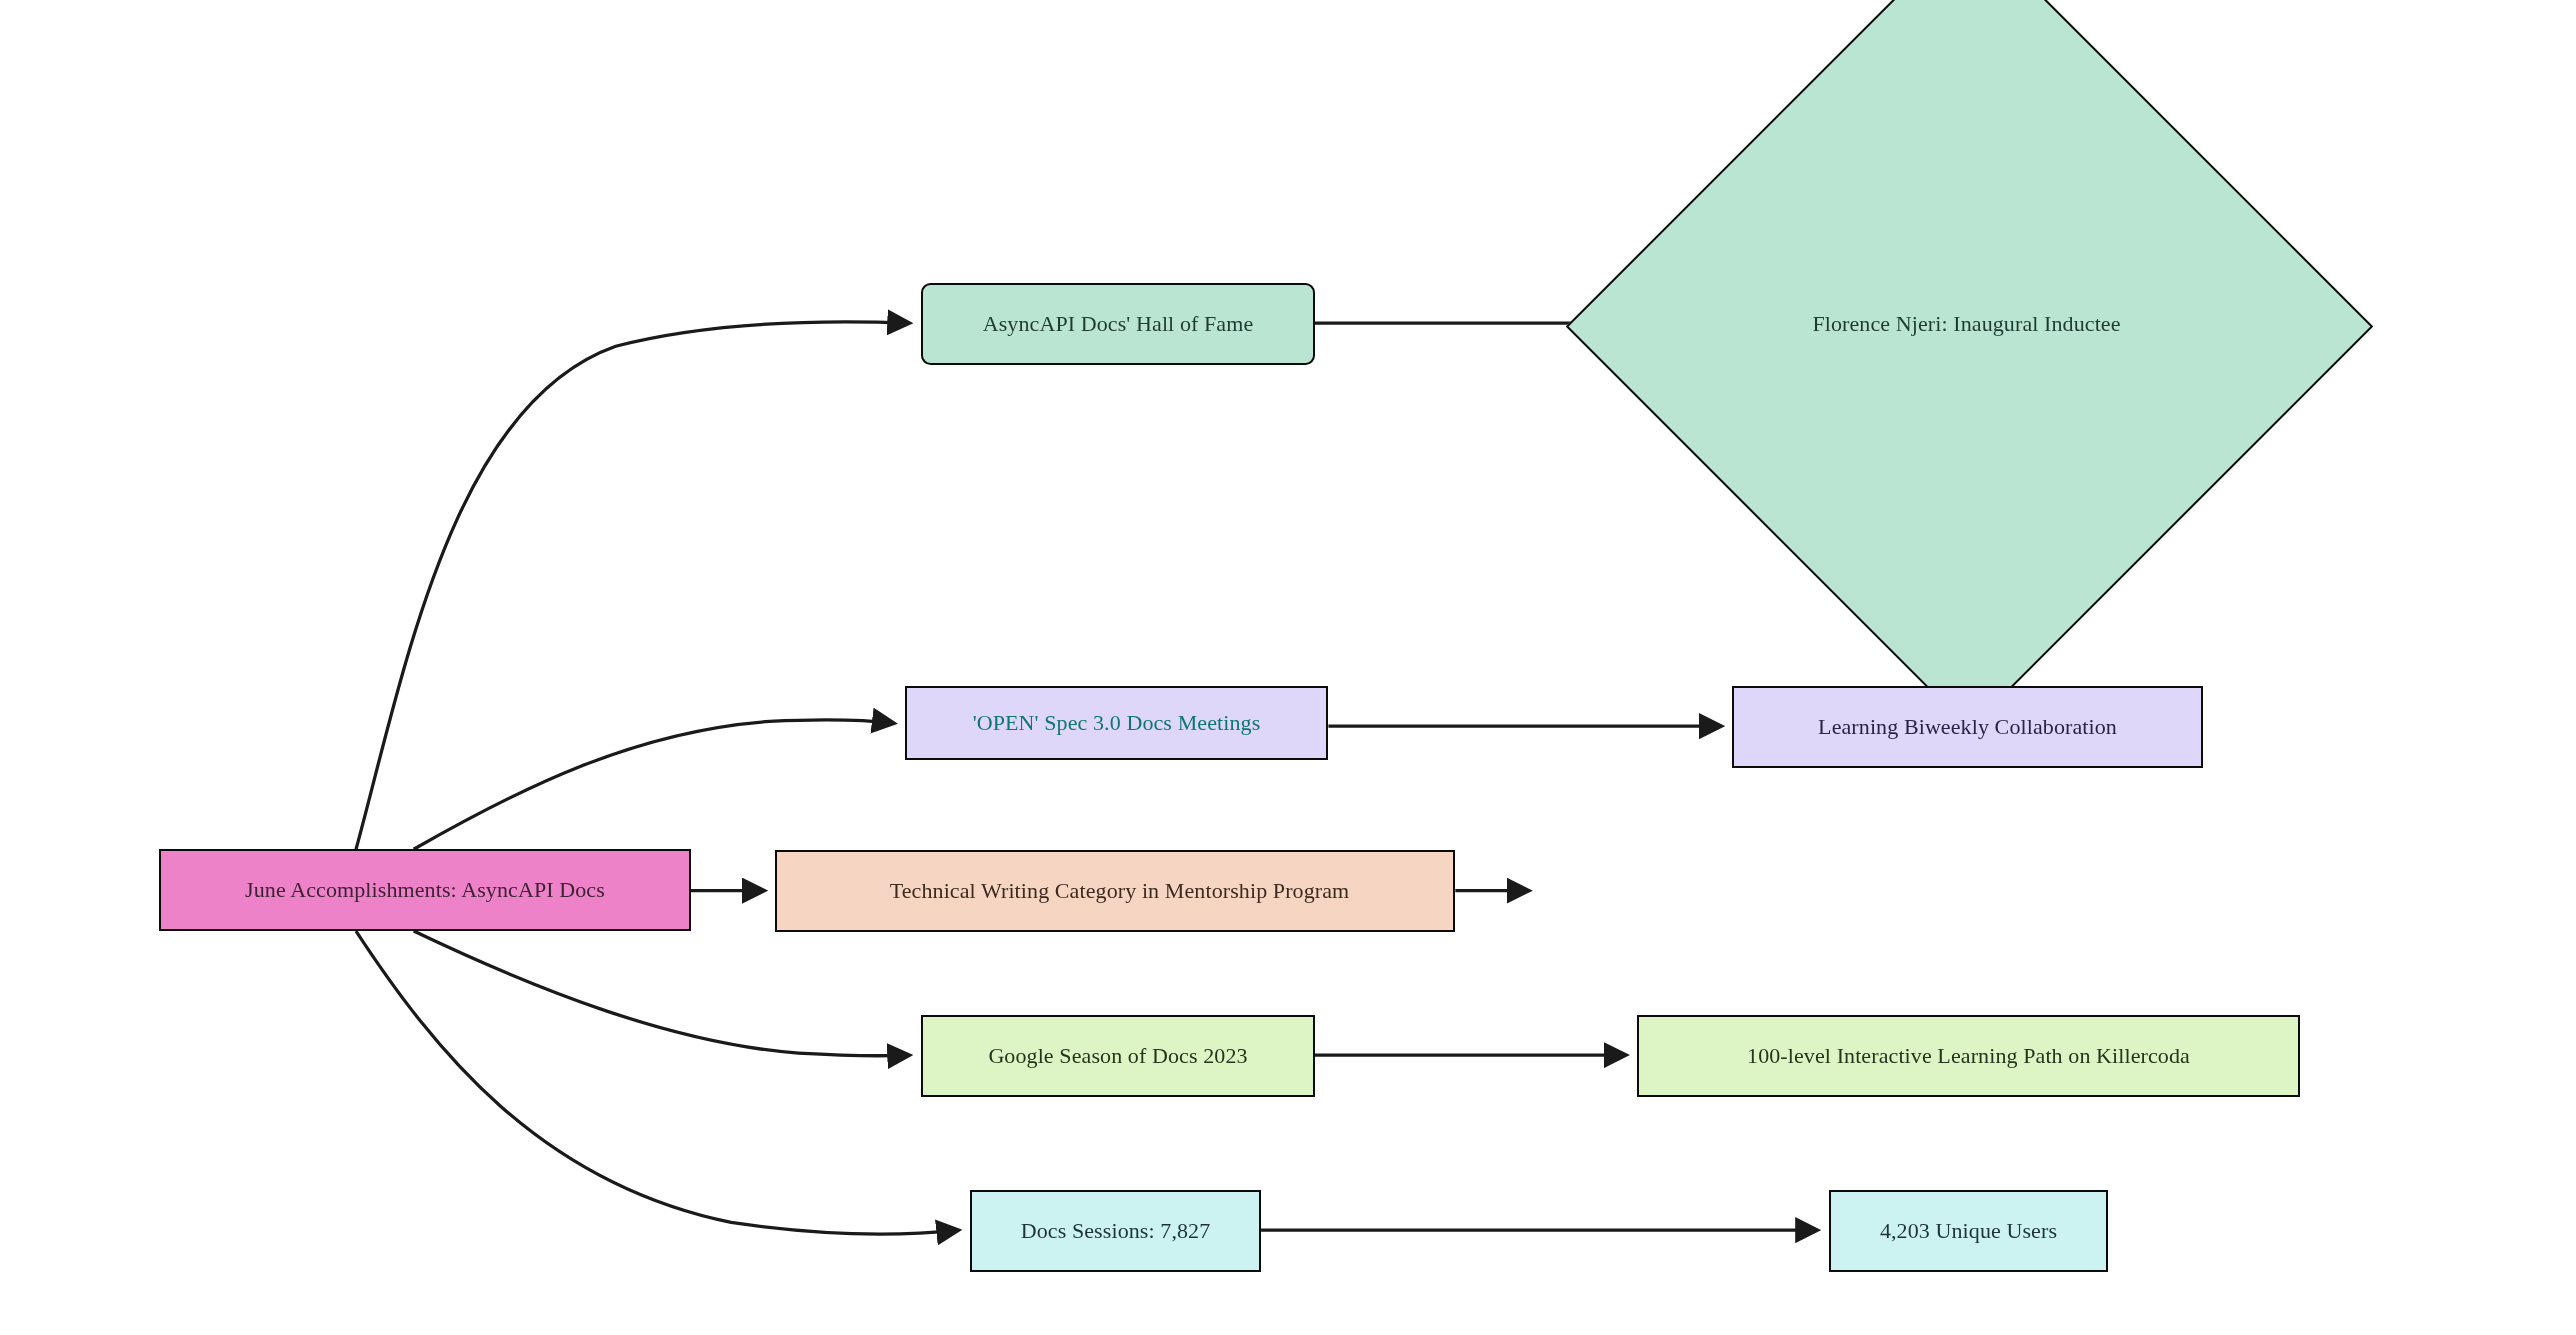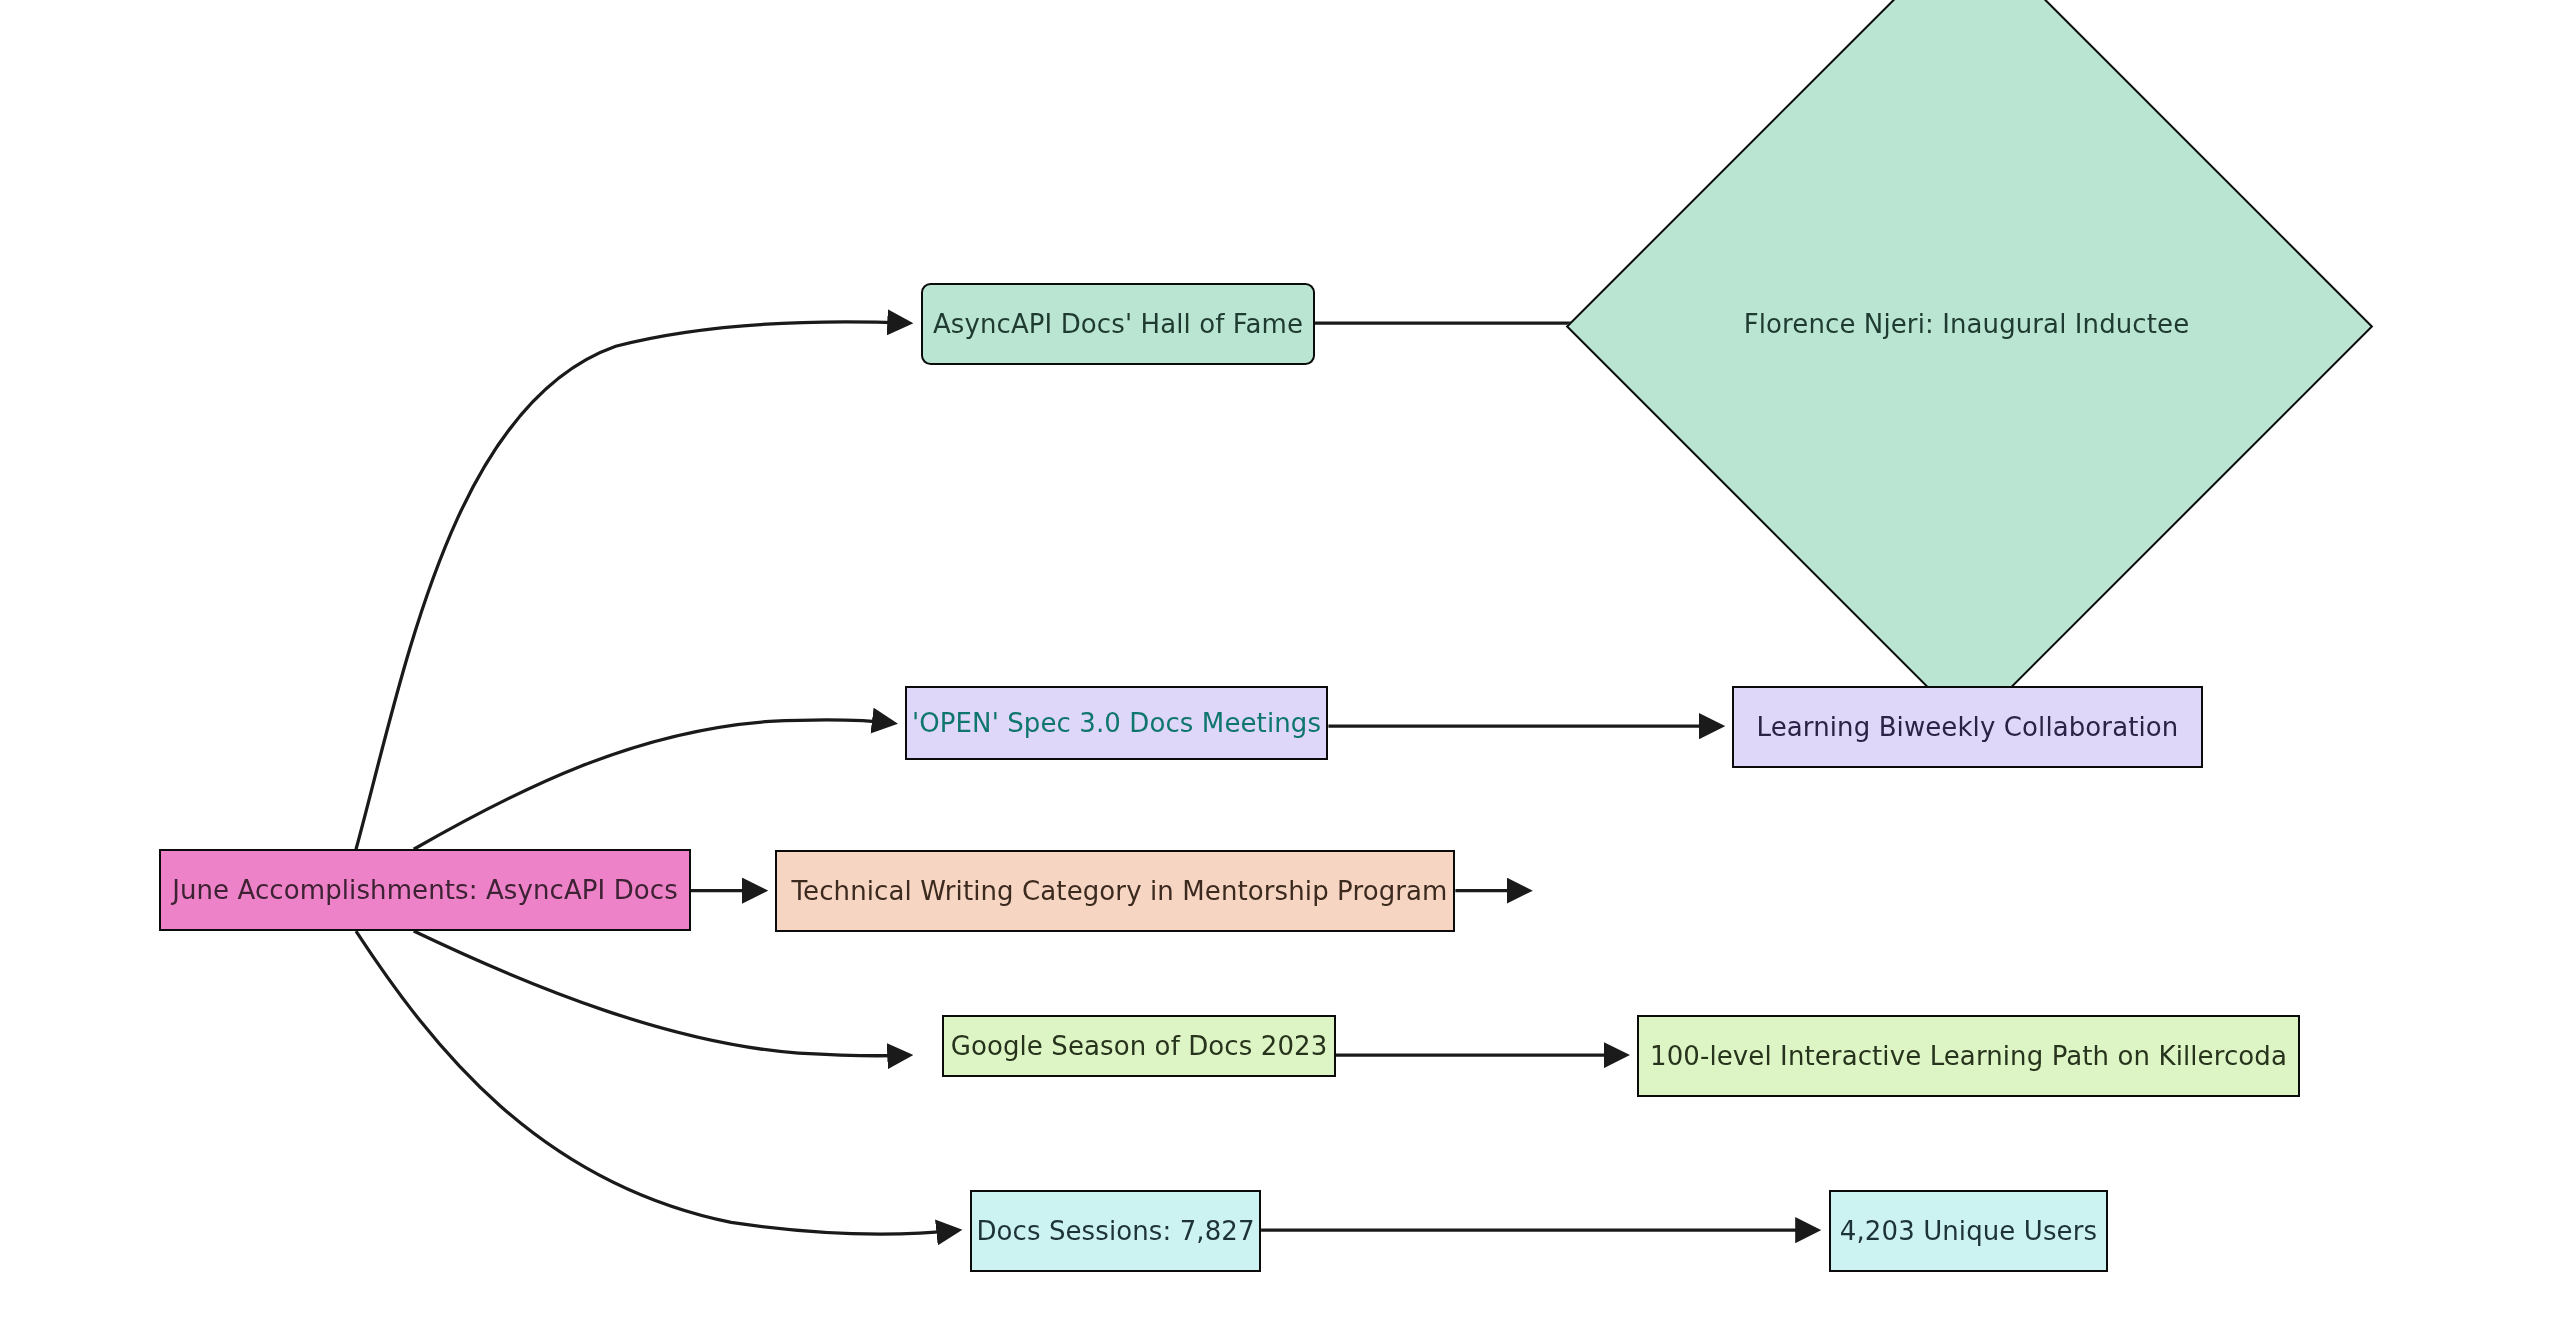--- a/index.html
+++ b/index.html
@@ -28,24 +28,25 @@
     pointer-events: none;
   }
   .node {
     position: absolute;
     box-sizing: border-box;
     display: flex;
     align-items: center;
     justify-content: center;
     border: 2.9px solid #0b0b0b;
     color: #1f2b26;
-    font-size: 26px;
+    font-size: 22px;
     line-height: 1;
     letter-spacing: 0.1px;
     white-space: nowrap;
+    font-family: Liberation Serif, serif;
   }
   .node .node-label {
     display: block;
     padding: 0 15.4px;
   }
   .node.rounded {
     border-radius: 9.6px;
   }
   
   .node.diamond {
@@ -116,21 +117,21 @@
 
   <div class="node" id="node-biweekly" style="left: 1732px; top: 686px; width: 471px; height: 82px; background: rgb(222, 215, 249); border-color: rgb(11, 11, 11); color: rgb(43, 35, 71);">
     <span class="node-label">Learning Biweekly Collaboration</span>
   </div>
 
   <div class="node" id="node-mentorship" style="left: 775px; top: 850px; width: 680px; height: 82px; background: rgb(246, 214, 195); border-color: rgb(11, 11, 11); color: rgb(60, 42, 31); padding-left: 9px;">
     <span class="node-label">Technical Writing Category in Mentorship Program</span>
   </div>
 
 
-  <div class="node" id="node-gsod" style="left: 921px; top: 1015px; width: 394px; height: 62px; background: rgb(221, 245, 196); border-color: rgb(11, 11, 11); color: rgb(39, 51, 28); margin-left: 21px;">
+  <div class="node" id="node-gsod" style="left: 921px; top: 1015px; width: 394px; height: 82px; background: rgb(221, 245, 196); border-color: rgb(11, 11, 11); color: rgb(39, 51, 28);">
     <span class="node-label">Google Season of Docs 2023</span>
   </div>
 
   <div class="node" id="node-killercoda" style="left: 1637px; top: 1015px; width: 663px; height: 82px; background: rgb(221, 245, 196); border-color: rgb(11, 11, 11); color: rgb(39, 51, 28);">
     <span class="node-label">100-level Interactive Learning Path on Killercoda</span>
   </div>
 
   <div class="node" id="node-sessions" style="left: 970px; top: 1190px; width: 291px; height: 82px; background: rgb(205, 242, 242); border-color: rgb(11, 11, 11); color: rgb(29, 51, 56);">
     <span class="node-label">Docs Sessions: 7,827</span>
   </div>

